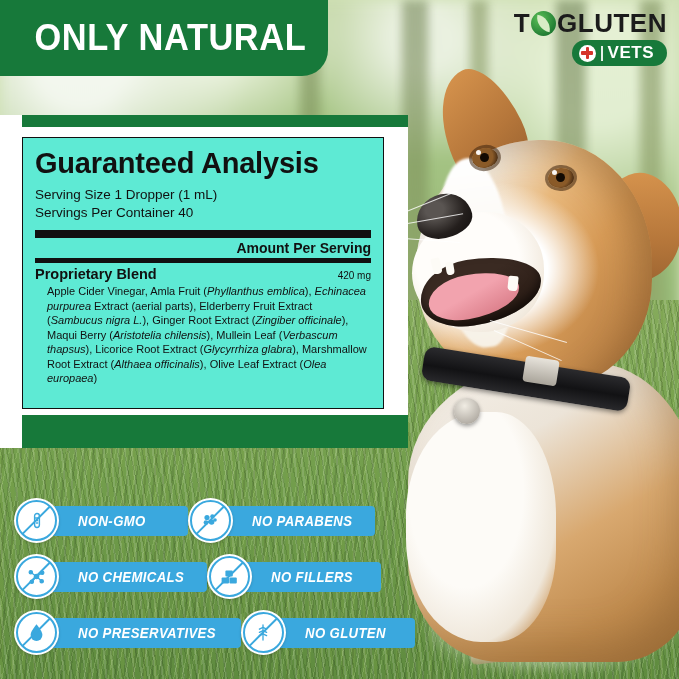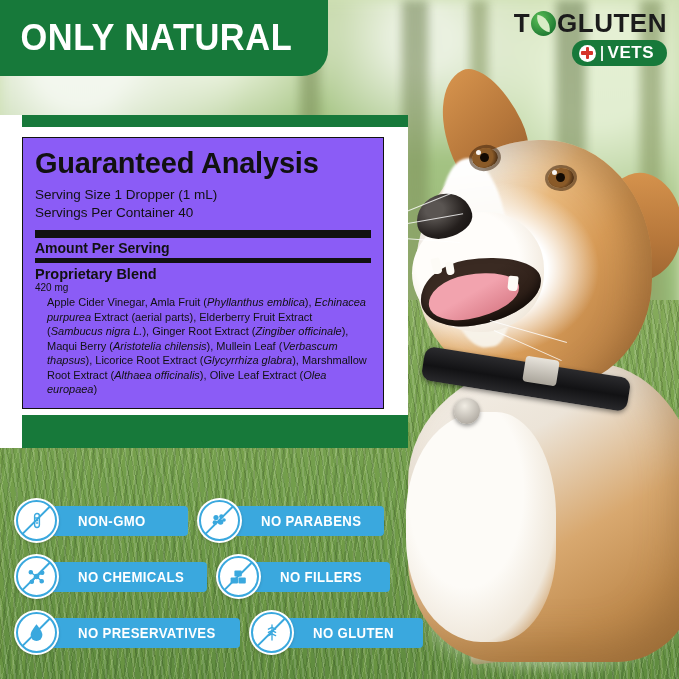--- a/index.html
+++ b/index.html
@@ -133,21 +133,21 @@
     position:absolute;left:56px;top:336px;width:26px;height:26px;border-radius:50%;
     background:radial-gradient(circle at 38% 32%,#f0ece3,#9e9890);transform:rotate(9deg);
     box-shadow:0 2px 4px rgba(0,0,0,.4);
   }
   .whisk{position:absolute;height:1px;background:rgba(255,255,255,.8);transform-origin:left center;}
 
   
   .banner{
     position:absolute;left:0;top:0;width:328px;height:76px;
     background:#17793a;border-radius:0 0 26px 0;
-    display:flex;align-items:center;
+    display:flex;align-items:center;justify-content:flex-end;
   }
   .banner-text{
     color:#ffffff;font-size:37px;font-weight:700;letter-spacing:.6px;
     padding-left:22px;font-family:"Liberation Sans",sans-serif;
     transform:scaleX(.93);transform-origin:left center;white-space:nowrap;
   }
 
   
   .logo{position:absolute;right:12px;top:10px;width:172px;text-align:right;}
   .logo-word{
@@ -173,46 +173,46 @@
   .cross:after{left:2.5px;top:6.8px;width:12px;height:3.4px;}
   .vets-bar{width:2px;height:15px;background:#ffffff;opacity:.9;}
   .vets-text{color:#ffffff;font-size:17px;font-weight:700;letter-spacing:.5px;}
 
   
   .panel{position:absolute;left:0;top:115px;width:408px;height:333px;background:#ffffff;}
   .panel-topbar{position:absolute;left:22px;top:0;width:386px;height:12px;background:#17793a;}
   .panel-botbar{position:absolute;left:22px;bottom:0;width:386px;height:33px;background:#17793a;}
   .factsbox{
     position:absolute;left:22px;top:22px;width:362px;height:272px;
-    border:1.6px solid #111;background:#8b5cf6;box-sizing:border-box;padding:10px 12px 0 12px;
+    border:1.6px solid #111;background:#5eead4;box-sizing:border-box;padding:10px 12px 0 12px;
   }
   .facts-title{
     font-size:29px;font-weight:700;color:#111;letter-spacing:-.2px;line-height:1.05;margin:0 0 8px 0;
   }
   .serv{font-size:13.5px;color:#111;line-height:1.33;}
   .rule-thick{height:8px;background:#111;margin:8px 0 0 0;}
   .rule-med{height:5px;background:#111;margin:1px 0 0 0;}
-  .aps{font-size:14px;font-weight:700;color:#111;padding:2px 0 1px 0;}
+  .aps{font-size:14px;font-weight:700;color:#111;text-align:right;padding:2px 0 1px 0;}
   .blendrow{
     display:flex;justify-content:space-between;align-items:baseline;
-    font-size:14.5px;font-weight:700;color:#111;padding:3px 0 1px 0;flex-direction:column;
+    font-size:14.5px;font-weight:700;color:#111;padding:3px 0 1px 0;
   }
   .blend-amt{font-weight:400;font-size:10px;}
   .ing{
     font-size:11px;color:#111;line-height:1.32;padding:1px 0 0 12px;
   }
   .ing i{font-style:italic;}
   .other{
     position:absolute;left:24px;top:300px;width:356px;font-size:12.8px;color:#111;line-height:1.35;
   }
   .other b{font-weight:700;}
 
   
   .badges{position:absolute;left:14px;top:498px;width:460px;}
-  .badge-row{display:flex;gap:9px;margin-bottom:11px;}
+  .badge-row{display:flex;gap:0;margin-bottom:11px;font-style:italic;}
   .badge{position:relative;display:flex;align-items:center;height:45px;}
   .badge-pill{
     height:30px;background:#3aa8de;border-radius:4px;display:flex;align-items:center;
     padding:0 16px 0 42px;margin-left:22px;min-width:152px;box-sizing:border-box;
   }
   .badge-label{
     color:#ffffff;font-size:14px;font-weight:700;letter-spacing:.4px;white-space:nowrap;
     transform:scaleX(.94);transform-origin:left center;
   }
   .badge-circle{

